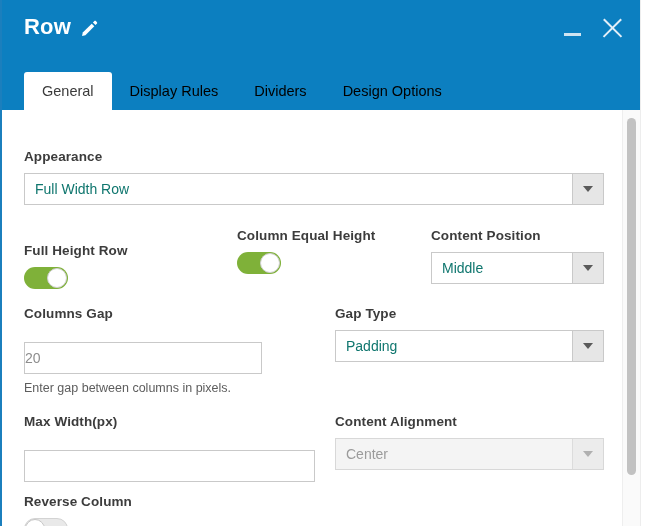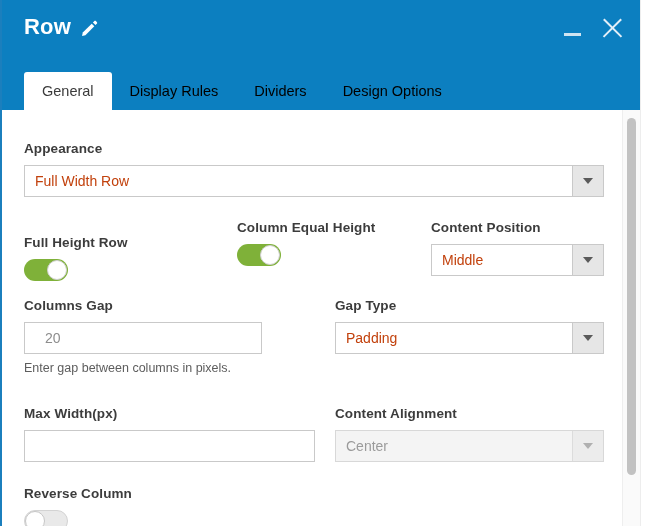--- a/index.html
+++ b/index.html
@@ -143,60 +143,61 @@
     padding: 0;
     box-sizing: border-box;
     background: #ffffff;
   }
 
   .field-label {
     font-size: 13.5px;
     font-weight: bold;
     color: #3c3c3c;
     letter-spacing: .1px;
-    margin: 0 0 9px 0;
+    margin: 8px 0 9px 0;
     display: block;
   }
   .field-help {
     font-size: 12.5px;
     color: #5d5d5d;
     margin-top: 7px;
     display: block;
   }
 
   
   .text-input {
     box-sizing: border-box;
     width: 100%;
     height: 32px;
     border: 1px solid #c9c9c9;
     background: #ffffff;
     font-size: 14px;
     color: #444;
-    padding: 0 20px;
+    padding: 0 0;
     outline: none;
     font-family: inherit;
+    margin-top: 12px;
   }
   .text-input::placeholder { color: #8d8d8d; opacity: 1; }
 
   .select-wrap {
     position: relative;
     width: 100%;
     height: 32px;
     border: 1px solid #c9c9c9;
     background: #ffffff;
     box-sizing: border-box;
     display: flex;
     align-items: center;
     cursor: pointer;
   }
   .select-value {
     flex: 1;
     font-size: 14px;
-    color: #c2410c;
+    color: #0f766e;
     padding-left: 10px;
     overflow: hidden;
     white-space: nowrap;
   }
   .select-arrow {
     width: 30px;
     height: 30px;
     background: #e6e6e6;
     border-left: 1px solid #c9c9c9;
     display: flex;

